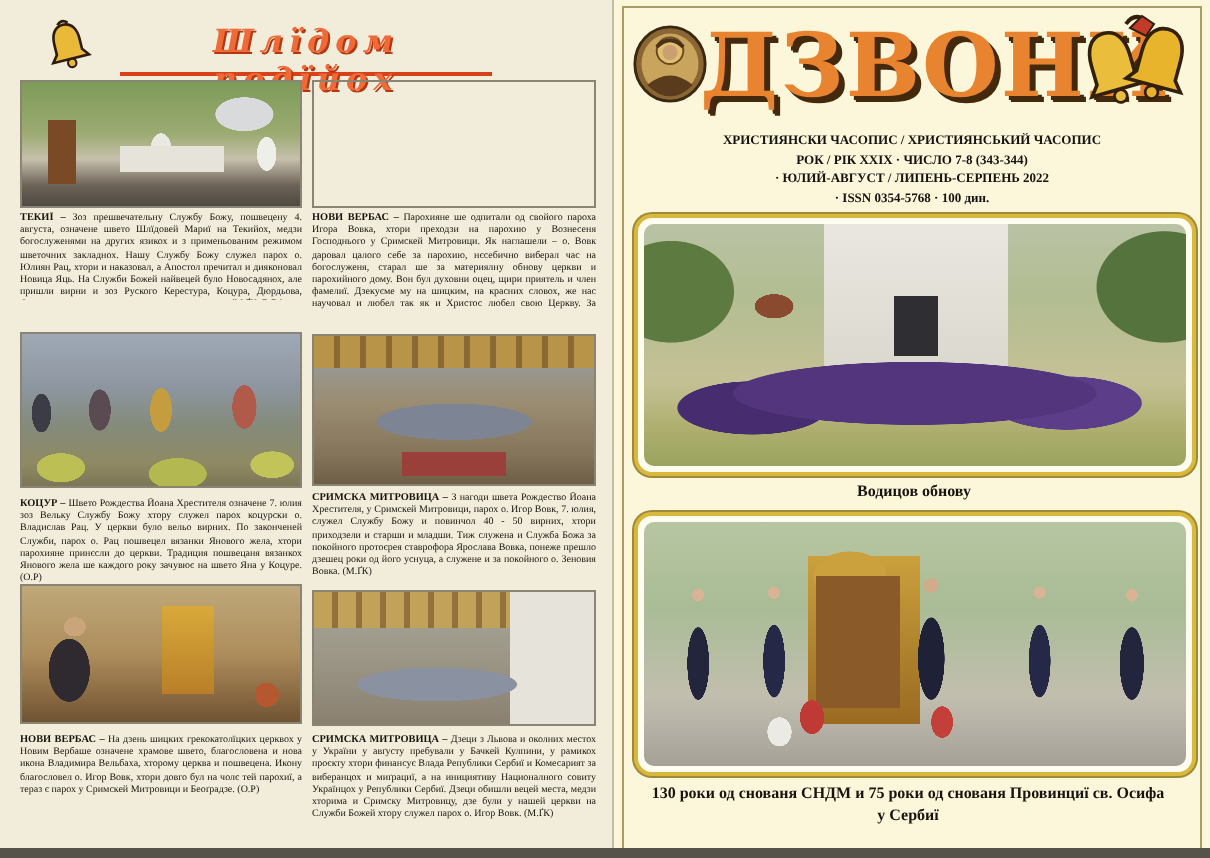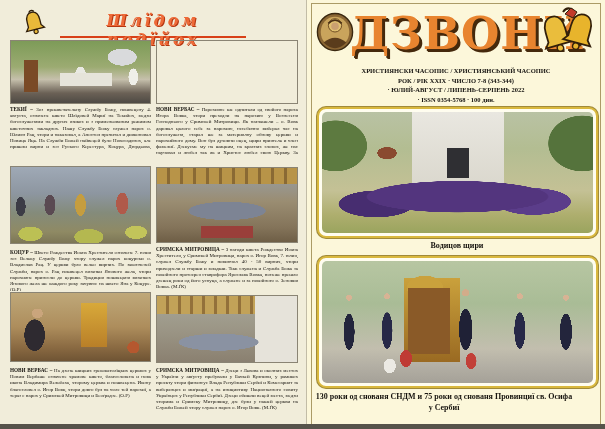--- a/index.html
+++ b/index.html
@@ -121,21 +121,21 @@
     font-weight:bold;font-size:6.5px;line-height:9.5px;color:#151310;
   }
   .rframe{
     border:2px solid #d9b83e;border-radius:9px;background:#fffdef;
     box-shadow:0 0 0 1px #a08a3a;box-sizing:border-box;padding:3px;
   }
   .rframe .ph{width:100%;height:100%;border-radius:5px;background-repeat:no-repeat;}
   .rp-photo1{left:317px;top:107px;width:281px;height:131px;}
   .rp-photo2{left:317px;top:256px;width:281px;height:132px;}
   .rp-cap1{left:318px;top:241px;width:278px;text-align:center;font-weight:bold;font-size:8px;color:#17140f;}
-  .rp-cap2{left:314px;top:392px;width:260px;text-align:center;font-weight:bold;font-size:8px;line-height:10.5px;color:#17140f;}
+  .rp-cap2{left:324px;top:392px;width:260px;text-align:center;font-weight:bold;font-size:8px;line-height:10.5px;color:#17140f;}
   .p-r1{
     background-image:
       radial-gradient(150px 26px at 50% 70%, #53357e 0 60%, transparent 61%),
       radial-gradient(62px 22px at 20% 76%, #472d70 0 60%, transparent 61%),
       radial-gradient(62px 22px at 78% 74%, #5b3d8a 0 60%, transparent 61%),
       linear-gradient(#2f2f33,#2f2f33),
       linear-gradient(#e9e7e0,#d6d3c8),
       radial-gradient(16px 10px at 24% 34%, #8a4a30 0 60%, transparent 61%),
       radial-gradient(52px 42px at 5% 28%, #5d7a40 0 60%, transparent 61%),
       radial-gradient(56px 46px at 96% 26%, #55733c 0 60%, transparent 61%),
@@ -235,21 +235,21 @@
     <div class="abs rp-subtitle">
       <div>ХРИСТИЯНСКИ ЧАСОПИС / ХРИСТИЯНСЬКИЙ ЧАСОПИС</div>
       <div>РОК / РІК XXIX · ЧИСЛО 7-8 (343-344)</div>
       <div>· ЮЛИЙ-АВГУСТ / ЛИПЕНЬ-СЕРПЕНЬ 2022</div>
       <div>· ISSN 0354-5768 · 100 дин.</div>
     </div>
 
     <div class="abs rframe rp-photo1">
       <div class="ph p-r1"></div>
     </div>
-    <div class="abs rp-cap1">Водицов щири</div>
+    <div class="abs rp-cap1">Водицов обнову</div>
 
     <div class="abs rframe rp-photo2">
       <div class="ph p-r2"></div>
     </div>
     <div class="abs rp-cap2">130 роки од снованя СНДМ и 75 роки од снованя Провинциї св. Осифа у Сербиї</div>
   </section>
 
   <div class="abs scan-bottom"></div>
 </div>
 

